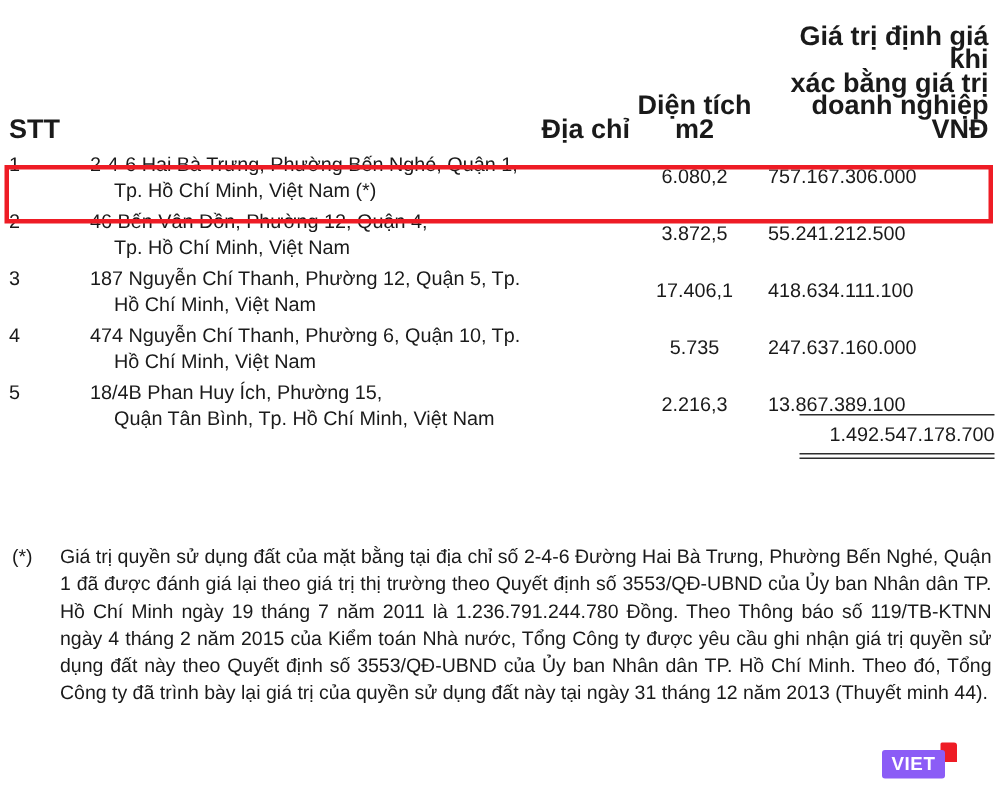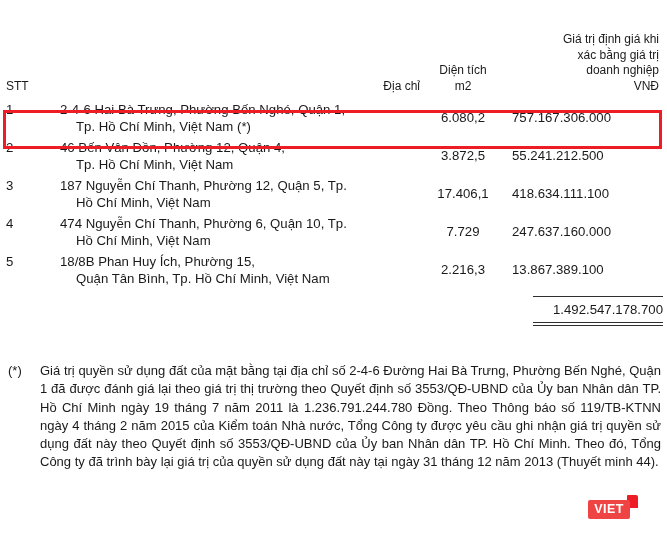--- a/index.html
+++ b/index.html
@@ -26,22 +26,22 @@
     border-collapse: collapse;
     table-layout: fixed;
   }
   .land-table col.c-stt   { width: 54px; }
   .land-table col.c-addr  { width: 366px; }
   .land-table col.c-area  { width: 92px; }
   .land-table col.c-value { width: 155px; }
 
   thead th {
     vertical-align: bottom;
-    font-weight: normal;
-    font-size: 12px;
+    font-weight: bold;
+    font-size: 18px;
     line-height: 15.5px;
     padding: 0 0 6px 0;
     height: 100px;
   }
   th.h-stt   { text-align: left; padding-left: 6px; margin-top: 29px; }
   th.h-addr  { text-align: right; padding-left: 6px; }
   th.h-area  { padding-right: 6px; }
   th.h-value { text-align: right; padding-right: 8px; }
   .h-area .hl, .h-value .hl { display: block; }
 
@@ -71,21 +71,21 @@
     width: 659px;
     height: 39px;
     border: 3px solid #ee1c25;
     pointer-events: none;
     z-index: 5;
   }
 
   
   #total-wrap {
     position: absolute;
-    left: 0; top: 296px;
+    left: 0; top: 276px;
     width: 667px;
   }
   #total-inner {
     margin-left: 533px;
     width: 130px;
   }
   .rule-top {
     height: 0;
     border-top: 1.3px solid #2e2e2e;
   }
@@ -136,21 +136,21 @@
     top: -5px;
     width: 11px;
     height: 13px;
     background: #ee1c25;
     border-radius: 1px 2px 0 0;
   }
   #logo .plate {
     position: absolute;
     left: 0; top: 0;
     width: 42px; height: 19px;
-    background: #ef4444;
+    background: #8b5cf6;
     border-radius: 2px;
     color: #ffffff;
     font-size: 12.5px;
     font-weight: bold;
     letter-spacing: 0.4px;
     text-align: center;
     line-height: 19px;
   }
 </style>
 </head>
@@ -208,27 +208,27 @@
         </td>
         <td class="d-area">17.406,1</td>
         <td class="d-value">418.634.111.100</td>
       </tr>
       <tr>
         <td class="d-stt">4</td>
         <td class="d-addr">
           <span class="l1">474 Nguyễn Chí Thanh, Phường 6, Quận 10, Tp.</span>
           <span class="l2">Hồ Chí Minh, Việt Nam</span>
         </td>
-        <td class="d-area">7.729</td>
+        <td class="d-area">5.735</td>
         <td class="d-value">247.637.160.000</td>
       </tr>
       <tr>
         <td class="d-stt">5</td>
         <td class="d-addr">
-          <span class="l1">18/8B Phan Huy Ích, Phường 15,</span>
+          <span class="l1">18/4B Phan Huy Ích, Phường 15,</span>
           <span class="l2">Quận Tân Bình, Tp. Hồ Chí Minh, Việt Nam</span>
         </td>
         <td class="d-area">2.216,3</td>
         <td class="d-value">13.867.389.100</td>
       </tr>
     </tbody>
   </table>
 
   <div id="highlight-box"></div>
 

